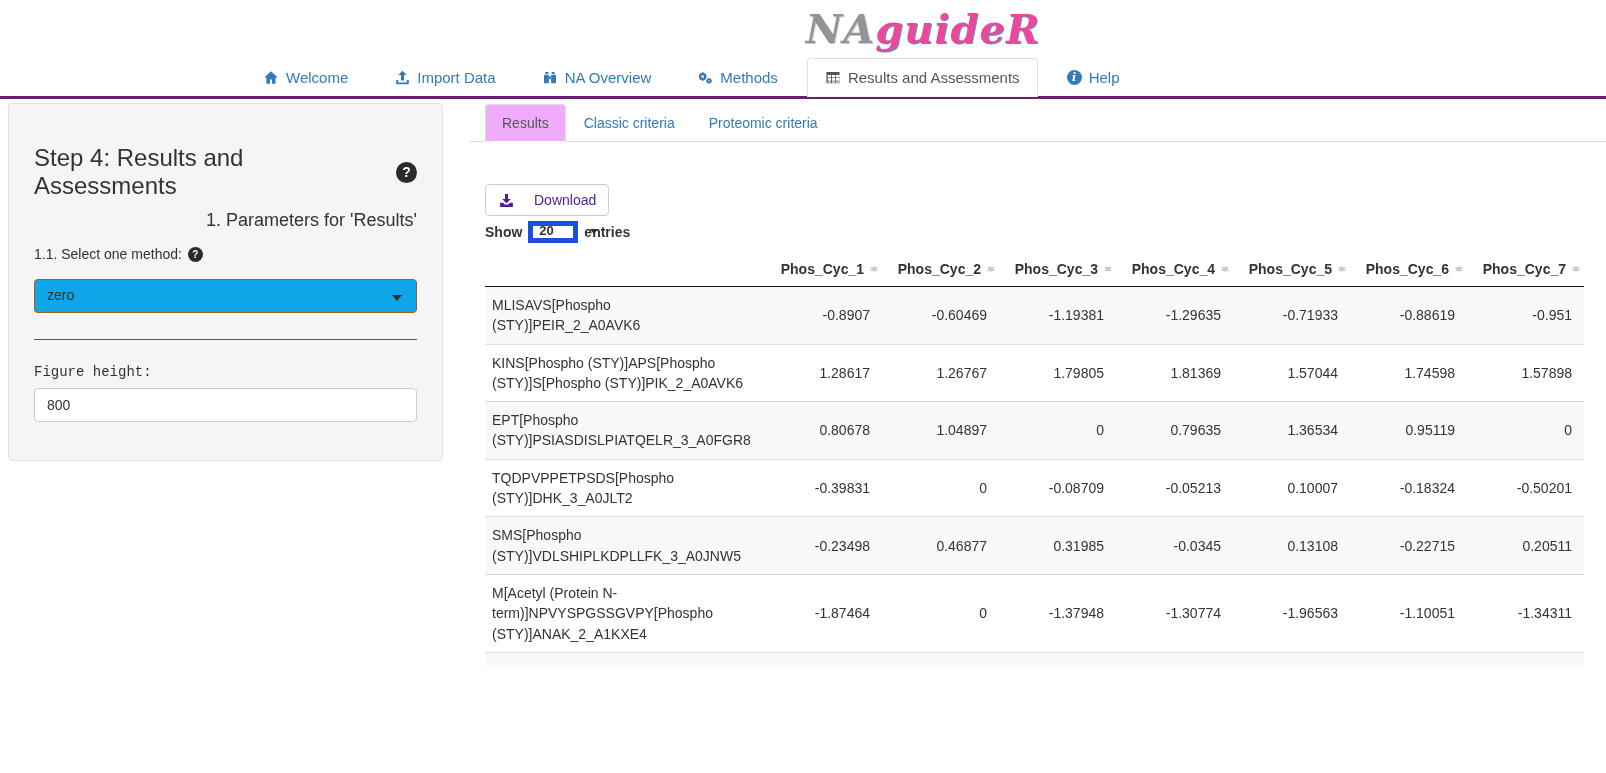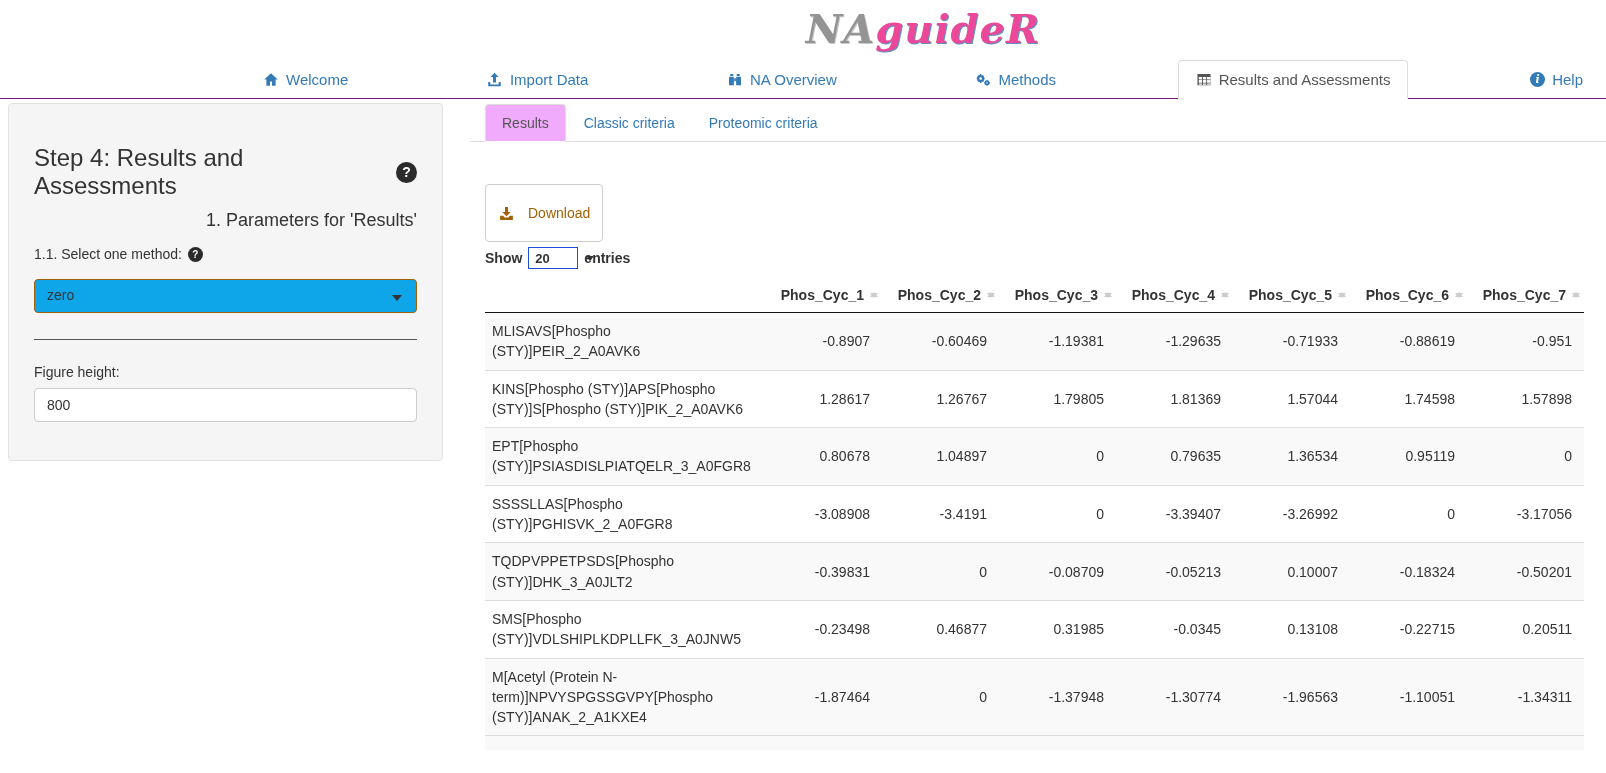--- a/index.html
+++ b/index.html
@@ -7,22 +7,22 @@
     font-family:"Liberation Sans", sans-serif; color:#333; }
 
   
   .logo-row { height:58px; display:flex; align-items:center; justify-content:center;
     padding-left:240px; }
   .logo { font-family:"DejaVu Serif", serif; font-style:italic; font-weight:bold;
     font-size:40px; letter-spacing:1px; line-height:1; }
   .logo .na { color:#949494; text-shadow:1px 1px 0 #c9c9c9; }
   .logo .guider { color:#ec4899; text-shadow:1px 1px 0 #5f93c6; }
 
-  .main-nav { display:flex; justify-content:space-between; align-items:flex-end;
-    padding-left:240px; border-bottom:1px solid #701a75; height:41px; }
+  .main-nav { display:flex; justify-content:flex-start; align-items:flex-end;
+    padding-left:240px; border-bottom:3px solid #701a75; height:41px; }
   .nav-item { display:flex; align-items:center; gap:7px; padding:10px 17px;
     margin:0 6px; font-size:15px; color:#337ab7; cursor:pointer; white-space:nowrap; }
   .nav-item.active { background:#fff; border:1px solid #ddd; border-bottom:1px solid #fff;
     border-radius:4px 4px 0 0; color:#555; margin-bottom:-1px; }
   .nav-icon { display:inline-flex; width:16px; height:16px; align-items:center;
     justify-content:center; }
   .nav-icon svg { display:block; }
   .circle-ico { display:inline-flex; width:15px; height:15px; border-radius:50%;
     background:#337ab7; color:#fff; font:bold italic 11px/15px "DejaVu Serif", serif;
     align-items:center; justify-content:center; }
@@ -37,41 +37,41 @@
   .sb-method { font-size:14px; display:flex; align-items:center; gap:6px; }
   .qmark { display:inline-flex; border-radius:50%; background:#2b2b2b; color:#fff;
     font-weight:bold; align-items:center; justify-content:center; cursor:pointer; }
   .qmark.big { width:21px; height:21px; font-size:14px; }
   .qmark.small { width:15px; height:15px; font-size:10px; }
   .select-box { margin-top:17px; height:34px; background:#0ea5e9; border:1px solid #a16207;
     border-radius:4px; padding:7px 12px; font-size:14px; position:relative; cursor:pointer; }
   .select-box .caret { position:absolute; right:14px; top:15px; width:0; height:0;
     border:5px solid transparent; border-top:6px solid #333; }
   .sidebar hr { border:none; border-top:1px solid #555; margin:26px 0 24px; }
-  .fh-label { font-size:14px; margin-bottom:8px; }
+  .fh-label { font-size:14px; margin-bottom:8px;font-family:Liberation Mono, monospace; }
   .num-input { width:100%; height:34px; border:1px solid #ccc; border-radius:4px;
     padding:6px 12px; font-size:14px; color:#333; font-family:inherit; background:#fff; }
 
   
   .main { flex:1; margin-left:27px; margin-top:3px; }
   .subtabs { display:flex; align-items:flex-end; border-bottom:1px solid #ddd;
     height:40px; padding-left:15px; }
   .subtab { padding:10px 16px; margin-right:2px; font-size:14px; color:#337ab7;
     cursor:pointer; }
   .subtab.active { background:#f0abfc; border:1px solid #ddd; border-bottom:1px solid #fff;
     border-radius:4px 4px 0 0; color:#555; margin-bottom:-1px; }
 
   .toolbar { padding-left:15px; }
-  .download-btn { margin-top:42px; display:inline-flex; align-items:center; gap:14px;
-    border:1px solid #ccc; border-radius:4px; background:#fff; padding:20px 12px;
-    font-size:14px; color:#a16207; cursor:pointer; font-family:inherit; }
+  .download-btn { margin-top:42px; display:inline-flex; align-items:center; gap:20px;
+    border:1px solid #ccc; border-radius:4px; background:#fff; padding:7px 12px;
+    font-size:14px; color:#4c1d95; cursor:pointer; font-family:inherit; }
   .show-row { margin-top:5px; font-size:14px; font-weight:bold; color:#333;
     display:flex; align-items:center; gap:6px; }
-  .len-select { display:inline-flex; align-items:center; justify-content:space-between;
-    border:1px solid #1d4ed8; background:#fff; width:50px; height:22px; padding:0 4px 0 6px;
+  .len-select { display:inline-flex; align-items:flex-end; justify-content:space-between;
+    border:5px solid #1d4ed8; background:#fff; width:50px; height:22px; padding:0 4px 0 6px;
     font-weight:bold; font-size:13px; cursor:pointer;gap:36px; }
   .len-select .caret { width:0; height:0; border:4px solid transparent;
     border-top:5px solid #333; margin-top:4px; }
 
   
   .tbl-wrap { padding-left:15px; margin-top:9px; }
   table { border-collapse:collapse; table-layout:fixed; width:1099px; font-size:14px; }
   th { font-weight:bold; color:#333; border-bottom:1px solid #111; }
   th.num { position:relative; text-align:right; padding:9px 18px 9px 6px; width:117px; }
   th.rowhdr { width:280px; }
@@ -238,30 +238,20 @@
               <td class="name">EPT[Phospho (STY)]PSIASDISLPIATQELR_3_A0FGR8</td>
               <td class="num">0.80678</td>
               <td class="num">1.04897</td>
               <td class="num">0</td>
               <td class="num">0.79635</td>
               <td class="num">1.36534</td>
               <td class="num">0.95119</td>
               <td class="num">0</td>
             </tr>
             <tr>
-              <td class="name">SSSSLLAS[Phospho (STY)]PGHISVK_2_A0FGR8</td>
-              <td class="num">-3.08908</td>
-              <td class="num">-3.4191</td>
-              <td class="num">0</td>
-              <td class="num">-3.39407</td>
-              <td class="num">-3.26992</td>
-              <td class="num">0</td>
-              <td class="num">-3.17056</td>
-            </tr>
-            <tr>
               <td class="name">TQDPVPPETPSDS[Phospho (STY)]DHK_3_A0JLT2</td>
               <td class="num">-0.39831</td>
               <td class="num">0</td>
               <td class="num">-0.08709</td>
               <td class="num">-0.05213</td>
               <td class="num">0.10007</td>
               <td class="num">-0.18324</td>
               <td class="num">-0.50201</td>
             </tr>
             <tr>

